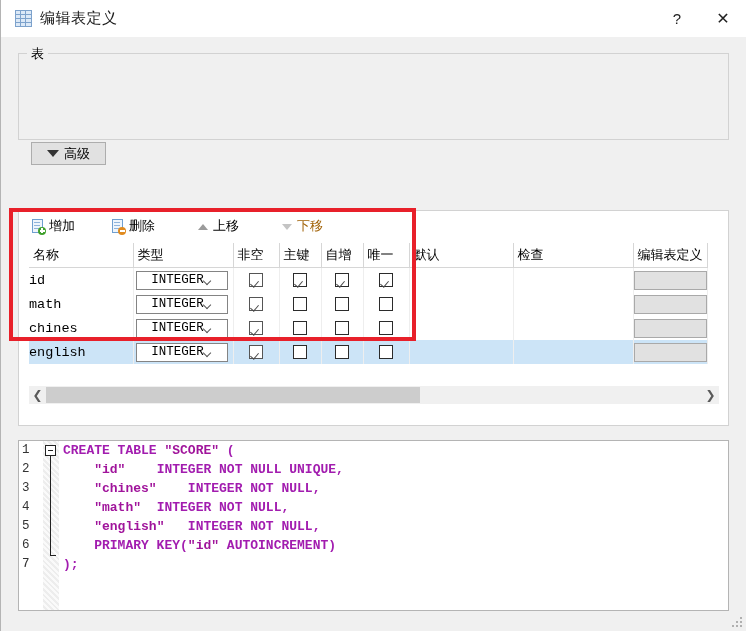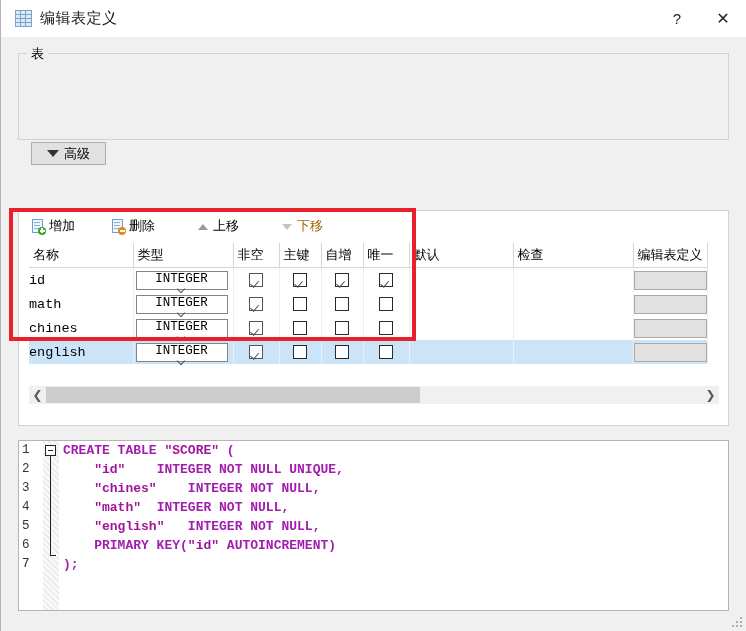--- a/index.html
+++ b/index.html
@@ -69,21 +69,21 @@
   
   .grid{position:absolute;left:10px;top:32px;width:690px;height:133px;overflow:hidden;}
   .grid table{border-collapse:collapse;table-layout:fixed;font-size:13px;}
   .grid th{height:24px;background:#fff;border-right:1px solid #d6d6d6;border-bottom:1px solid #d6d6d6;
     font-weight:normal;text-align:left;padding:0 4px;white-space:nowrap;color:#000;}
   .grid td{height:24px;border-right:1px solid #eee;padding:0;vertical-align:middle;}
   .grid tr.selected td{background:#cce4f7;}
   .cell-name{padding-left:4px;font-family:"Liberation Mono","DejaVu Sans Mono",monospace;font-size:13.5px;}
   .type-combo{width:92px;height:19px;margin-left:2px;border:1px solid #848484;background:#fff;box-sizing:border-box;
     display:flex;align-items:center;justify-content:center;padding:0 3px;
-    font-family:"Liberation Mono","DejaVu Sans Mono",monospace;font-size:12.5px;flex-direction:column;}
+    font-family:"Liberation Mono","DejaVu Sans Mono",monospace;font-size:12.5px;}
   .type-combo .chev{width:8px;height:5px;position:relative;}
   .type-combo .chev:before{content:"";position:absolute;left:0;top:0;width:5px;height:5px;border-right:1.4px solid #555;border-bottom:1.4px solid #555;transform:rotate(45deg);}
   .cbwrap{display:flex;align-items:center;justify-content:center;}
   .cb{width:14px;height:14px;border:1.5px solid #2b2b2b;background:#fff;box-sizing:border-box;position:relative;}
   .cb.on:after{content:"";position:absolute;left:2px;top:5px;width:4px;height:7px;border-right:1.8px solid #4b4b4b;border-bottom:1.8px solid #4b4b4b;transform:rotate(40deg);}
   .cb.dim{border-color:#555;}
   .collate-cell{padding:0 2px;}
   .collate-box{height:19px;background:#e1e1e1;border:1px solid #a9a9a9;box-sizing:border-box;}
 
   

